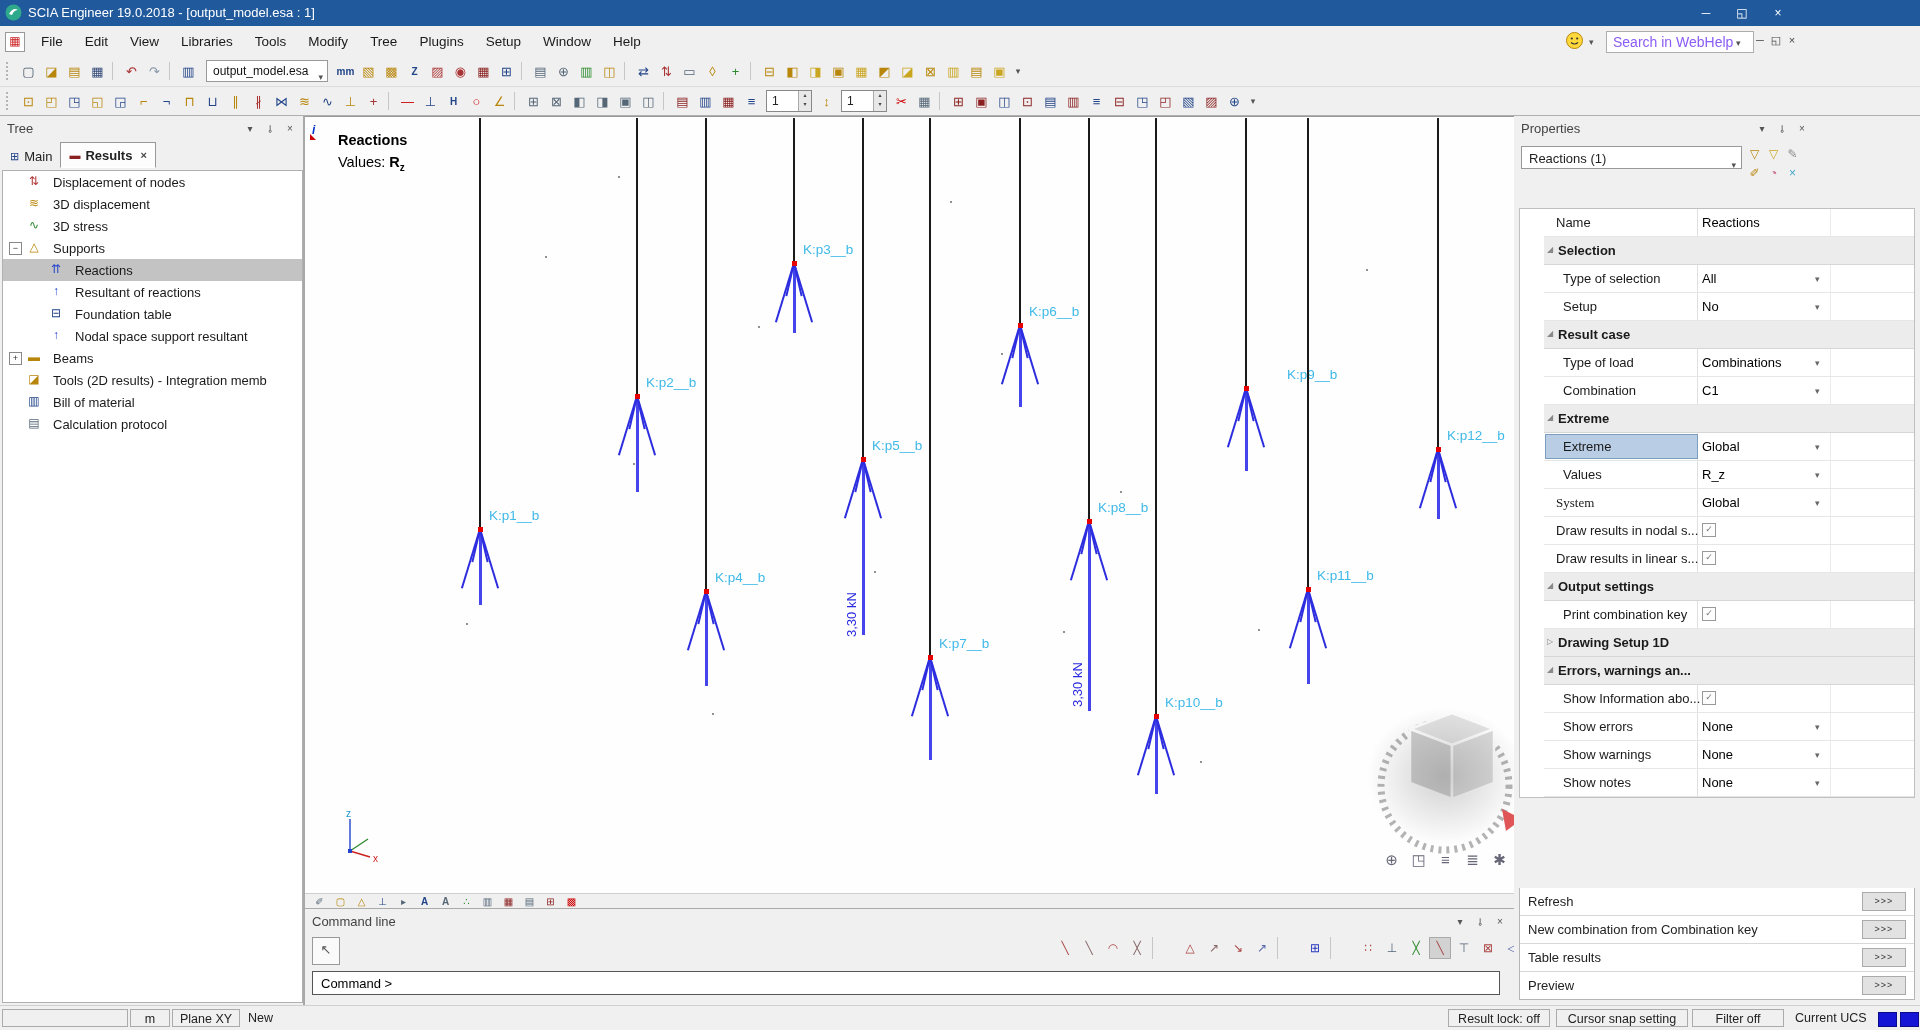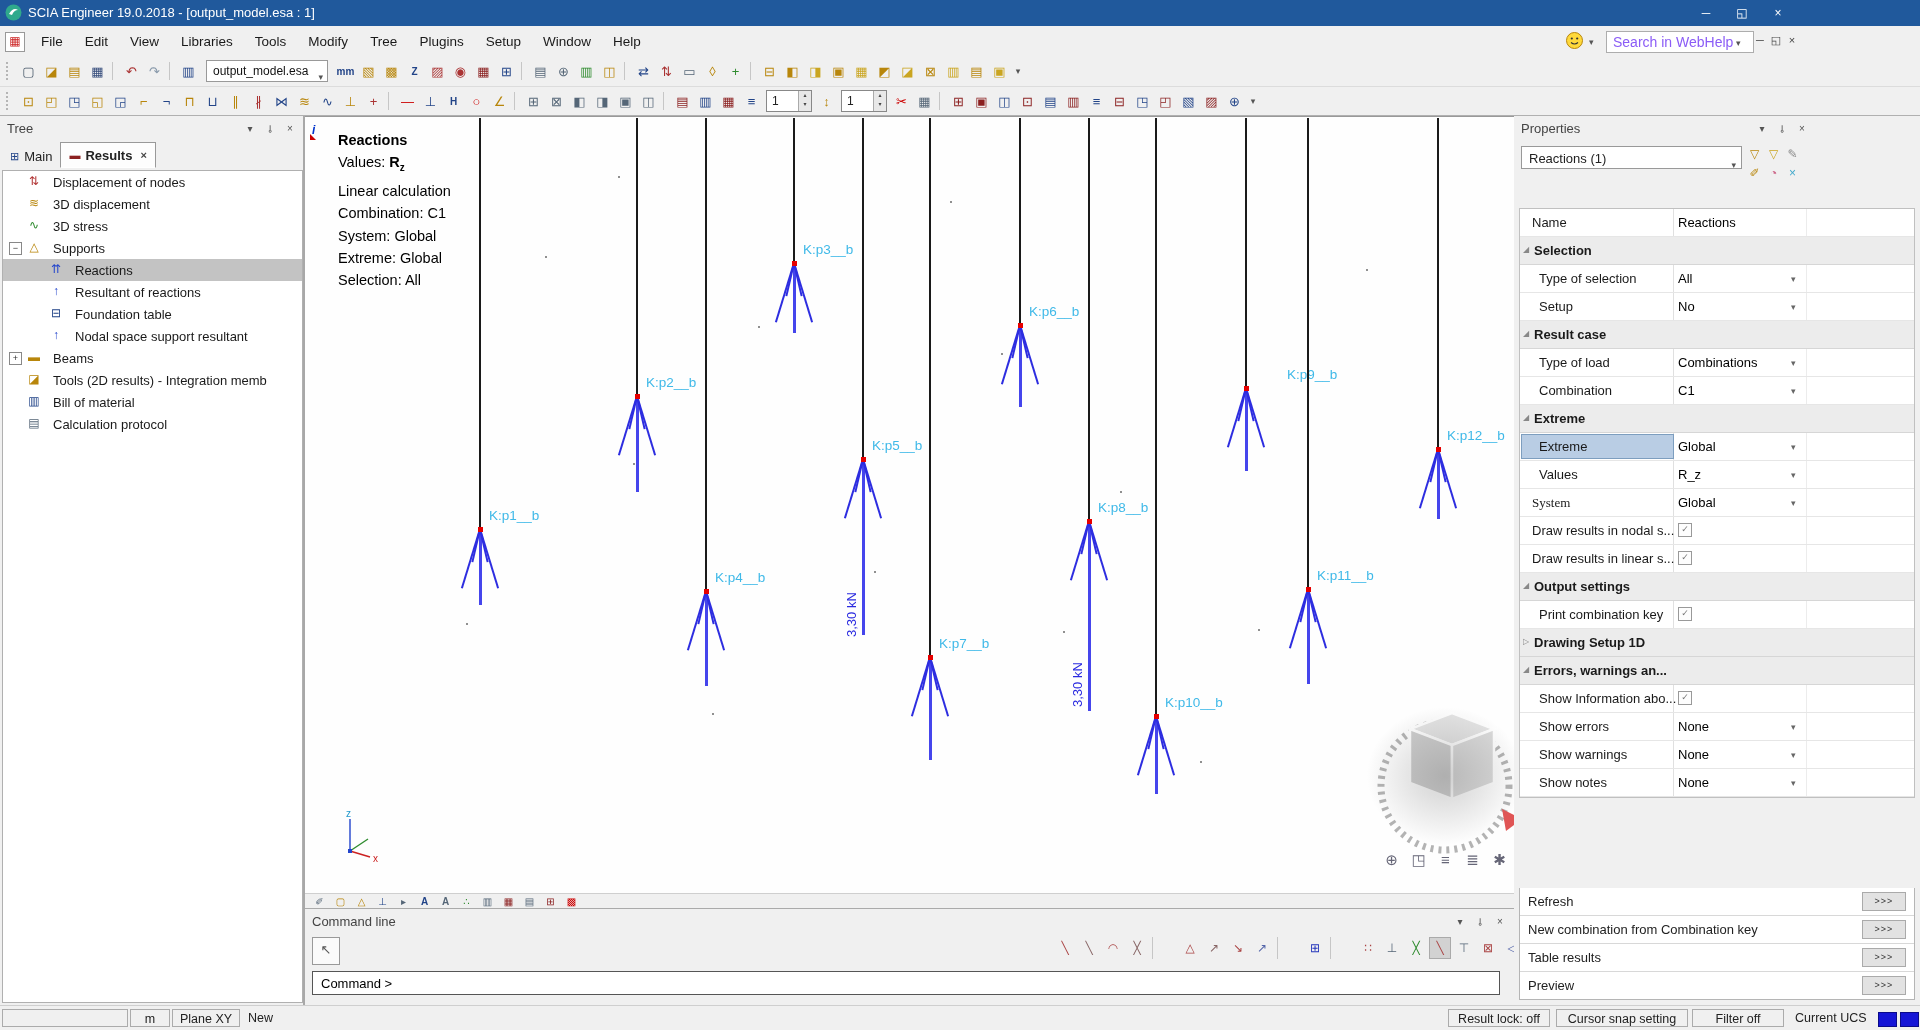--- a/index.html
+++ b/index.html
@@ -88,21 +88,21 @@
   .snapbar{position:absolute;left:748px;top:28px;display:flex;align-items:center;}
   .snapbar .ti{width:22px;height:22px;font-size:12px;}
   .snapbar .ti.hl{background:#d2d2d2;border:1px solid #aaa;box-sizing:border-box;}
   .cmd-input{position:absolute;left:7px;top:62px;width:1188px;height:24px;background:#fff;border:1px solid #555;font-size:13px;line-height:24px;padding-left:8px;box-sizing:border-box;color:#000;}
   
   .propspanel{position:absolute;left:1514px;top:116px;width:406px;height:889px;background:#f0f0f0;box-sizing:border-box;}
   .prop-combo{position:absolute;left:7px;top:30px;width:221px;height:23px;background:#fff;border:1px solid #999;font-size:13px;line-height:23px;padding-left:7px;box-sizing:border-box;}
   .prop-combo .dd-caret{position:absolute;right:5px;top:7px;font-size:9px;color:#555;}
   .prop-icons{position:absolute;left:231px;top:28px;width:60px;display:flex;flex-wrap:wrap;}
   .prop-icons .ti{width:19px;height:19px;font-size:12px;margin:0;}
-  .pgrid{position:absolute;left:5px;top:92px;width:396px;background:#fff;border:1px solid #c0c0c0;box-sizing:border-box;}
+  .pgrid{position:absolute;left:5px;top:92px;width:396px;background:#fff;border:1px solid #c0c0c0;box-sizing:border-box;padding-left:24px;}
   .prow{position:relative;height:27px;border-bottom:1px solid #e6e6e6;background:#fff;font-size:13px;}
   .prow.sec{background:#ececec;font-weight:bold;border-bottom:1px solid #d6d6d6;}
   .prow .tri{position:absolute;left:3px;top:8px;font-size:8px;color:#888;font-weight:normal;}
   .prow .tri:empty{display:none;}
   .prow .plabel{position:absolute;top:6px;white-space:nowrap;color:#1a1a1a;z-index:2;}
   .prow .pval{position:absolute;left:158px;top:6px;color:#000;}
   .prow .cdiv{position:absolute;left:153px;top:0;bottom:0;width:1px;background:#e0e0e0;}
   .prow .cdiv2{position:absolute;left:286px;top:0;bottom:0;width:1px;background:#ececec;}
   .prow.hl::before{content:"";position:absolute;left:1px;top:1px;width:151px;height:23px;background:#b9cde4;border:1px solid #7d9ebf;z-index:1;}
   .prow .chk{position:absolute;left:158px;top:6px;width:12px;height:12px;border:1px solid #999;background:#fdfdfd;font-size:9px;line-height:11px;text-align:center;color:#777;}
@@ -402,28 +402,20 @@
   </div>
 
   <div class="canvas">
     <span class="info-ico">i</span>
 
     <div class="cv-info">
       <div class="inf-title">Reactions</div>
       <div>
         <span>Values:</span>&nbsp;<b>R</b><sub>z</sub>
       </div>
-      <div>
-
-      <div>Linear calculation</div>
-          <div>Combination: C1</div>
-          <div>System: Global</div>
-          <div>Extreme: Global</div>
-          <div>Selection: All</div>
-        </div>
     </div>
 
     <div>
 
     <span class="dot" style="left: 313px; top: 59px;"></span>
         <span class="dot" style="left: 453px; top: 209px;"></span>
         <span class="dot" style="left: 240px; top: 139px;"></span>
         <span class="dot" style="left: 815px; top: 374px;"></span>
         <span class="dot" style="left: 696px; top: 236px;"></span>
         <span class="dot" style="left: 569px; top: 454px;"></span>

